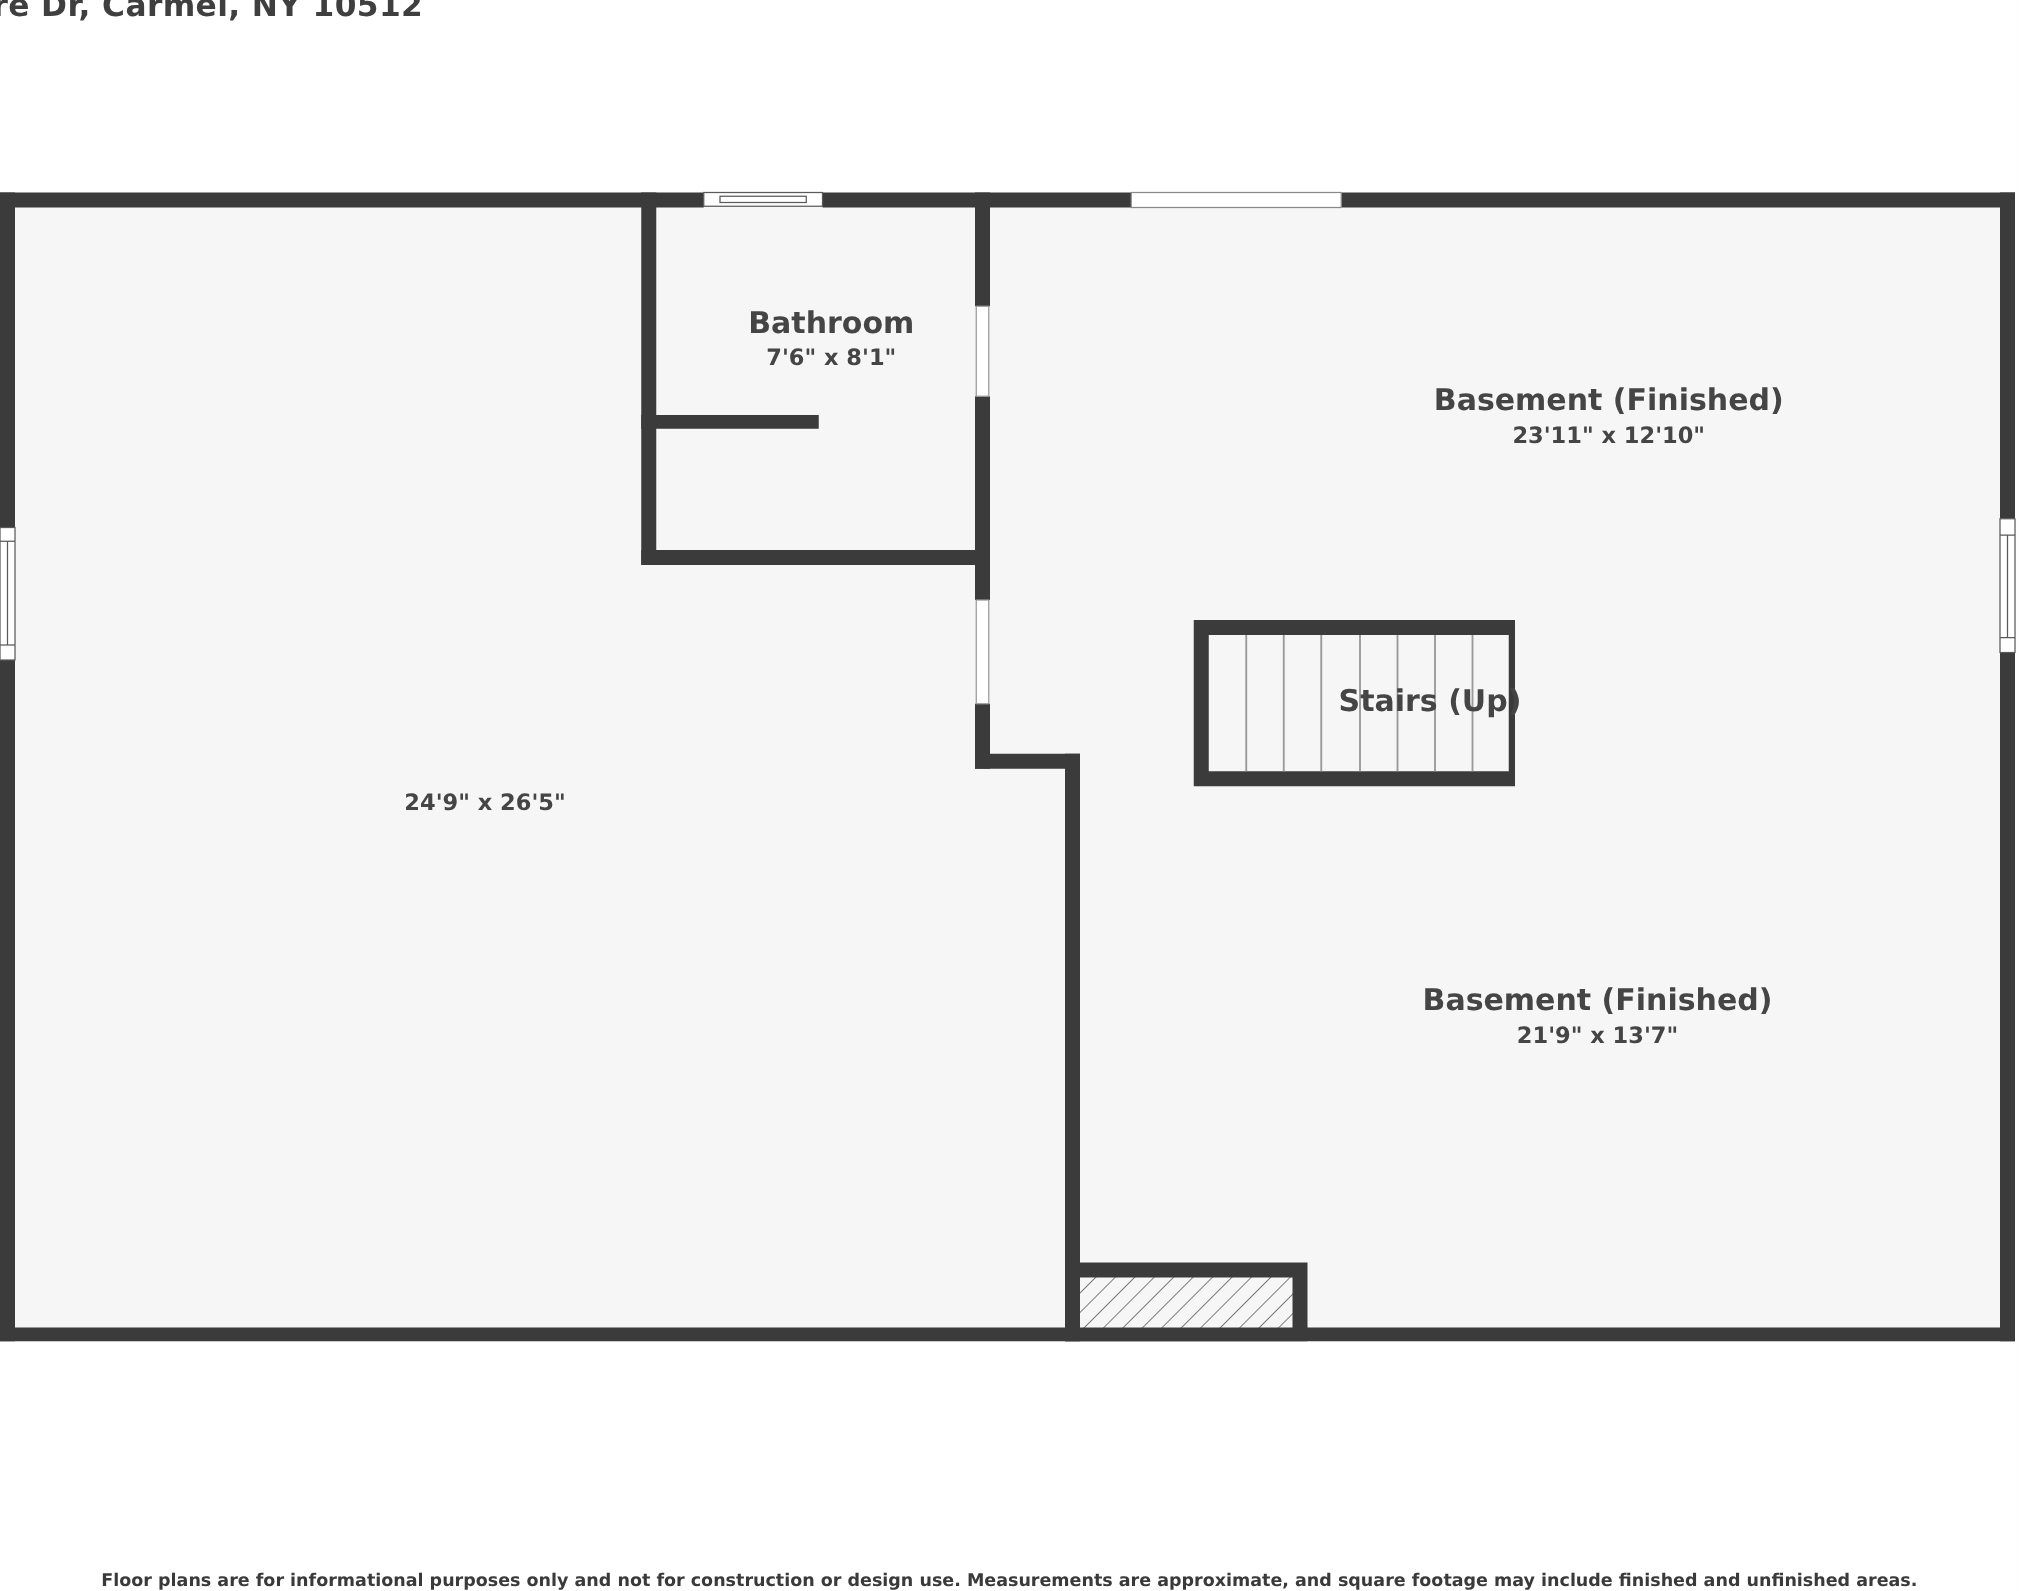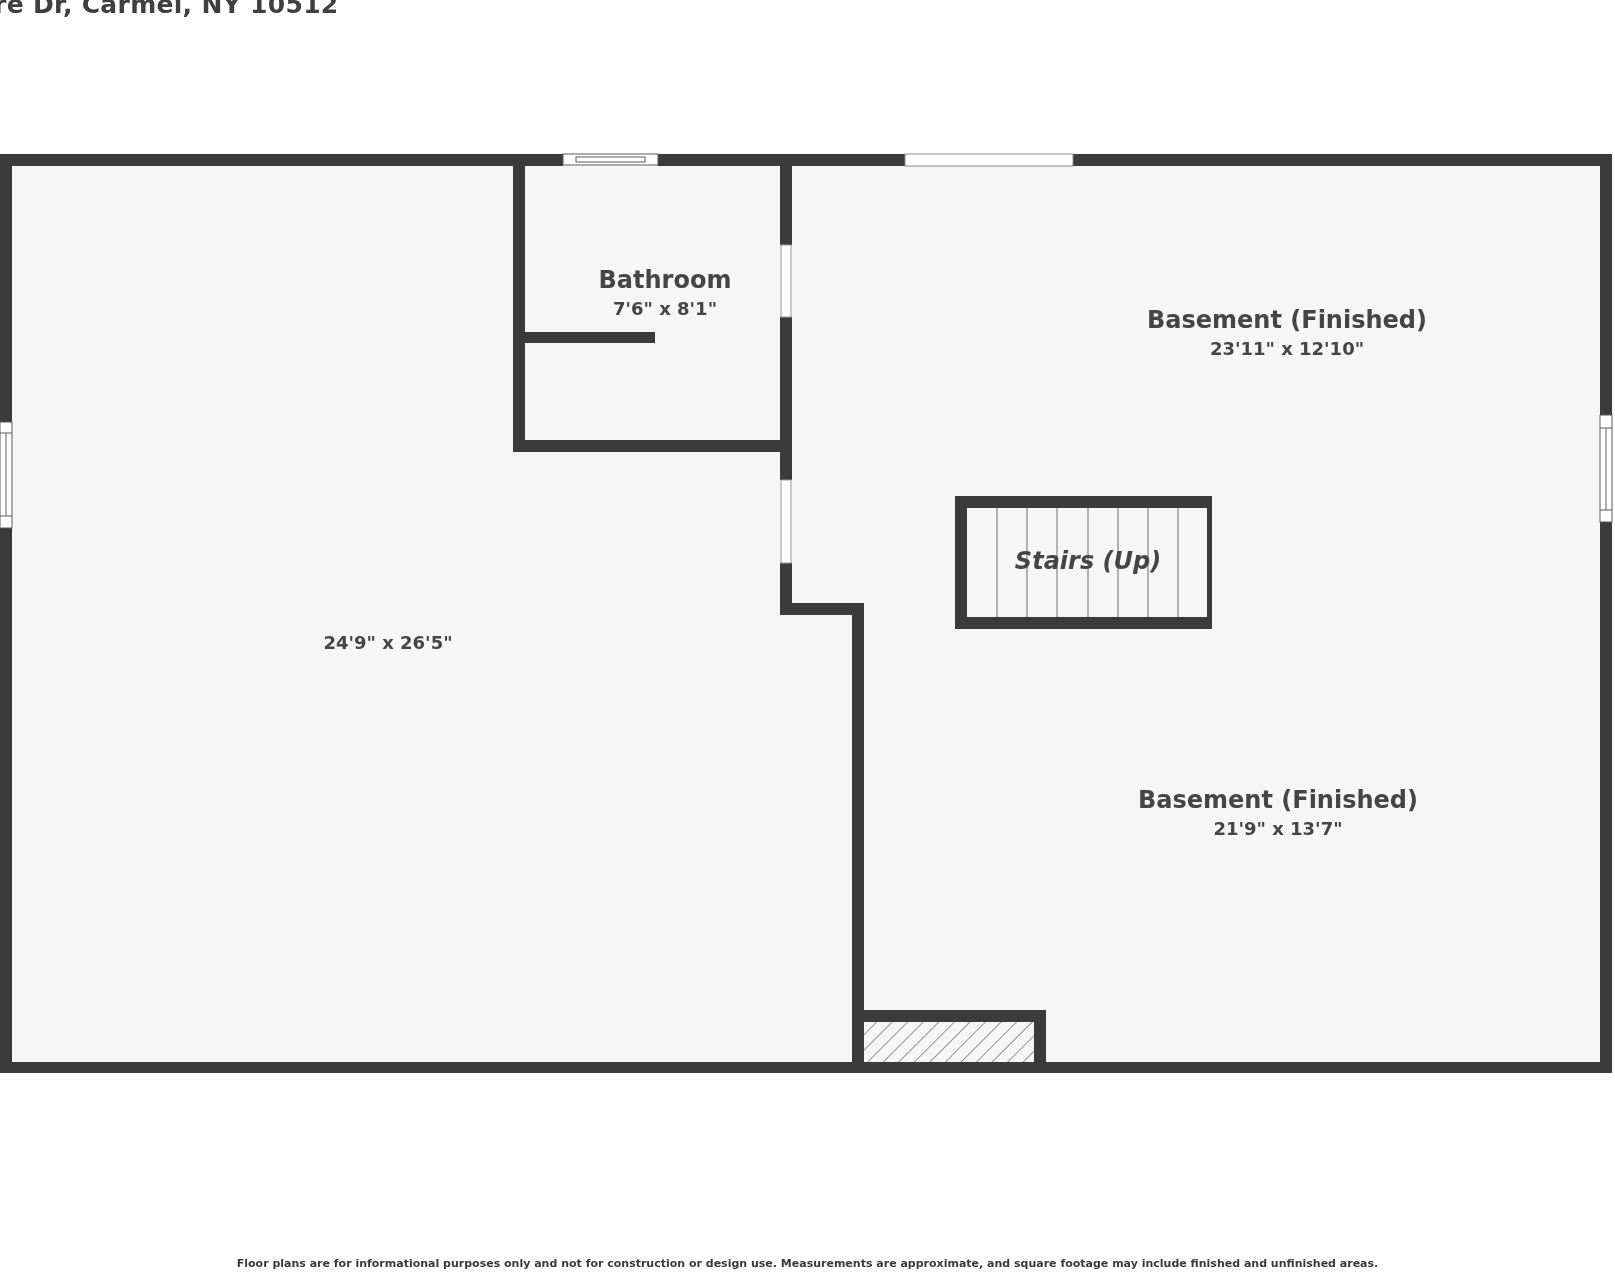--- a/index.html
+++ b/index.html
@@ -3,21 +3,21 @@
 <meta charset="utf-8">
 <style>
   html, body { margin:0; padding:0; }
   body { width:1615px; height:1273px; background:#ffffff; position:relative; overflow:hidden;
          font-family: "DejaVu Sans", "Liberation Sans", sans-serif; color:#3d3d3d; }
   .address { position:absolute; left:-6px; top:-10px; font-size:25px; font-weight:bold; color:#3f3f3f; white-space:nowrap; letter-spacing:0.3px; }
   .plan { position:absolute; left:0; top:0; width:1615px; height:1273px; }
   .room-label { position:absolute; text-align:center; transform:translateX(-50%); white-space:nowrap; }
   .room-name { font-size:24px; font-weight:bold; color:#454545; display:block; }
   .room-dim { font-size:18px; font-weight:bold; color:#454545; display:block; margin-top:4px; }
-  .disclaimer { position:absolute; left:0; width:1615px; top:1257px; text-align:center; font-size:11px; font-weight:bold; color:#3a3a3a; white-space:nowrap; }
+  .disclaimer { position:absolute; left:0; width:1615px; top:1257px; text-align:center; font-size:14px; font-weight:bold; color:#3a3a3a; white-space:nowrap; }
 </style>
 </head>
 <body>
 
 <div class="address">re Dr, Carmel, NY 10512</div>
 
 <svg class="plan" width="1615" height="1273" viewBox="0 0 1615 1273" xmlns="http://www.w3.org/2000/svg">
   <defs>
     <pattern id="hatch" patternUnits="userSpaceOnUse" width="11" height="11" patternTransform="rotate(45)">
       <rect width="11" height="11" fill="#f6f6f6"></rect>
@@ -100,32 +100,32 @@
   <g>
     <rect x="852" y="1010" width="194" height="63" fill="#3b3b3b"></rect>
     <rect x="864" y="1022" width="170" height="40" fill="url(#hatch)"></rect>
   </g>
 </svg>
 
 <div class="room-label" style="left:388px; top:628px;">
   <span class="room-dim">24'9" x 26'5"</span>
 </div>
 
-<div class="room-label" style="left:665px; top:266px;">
+<div class="room-label" style="left:665px; top:244px;">
   <span class="room-name">Bathroom</span>
   <span class="room-dim">7'6" x 8'1"</span>
 </div>
 
 <div class="room-label" style="left:1287px; top:306px;">
   <span class="room-name">Basement (Finished)</span>
   <span class="room-dim">23'11" x 12'10"</span>
 </div>
 
 <div class="room-label" style="left:1278px; top:786px;">
   <span class="room-name">Basement (Finished)</span>
   <span class="room-dim">21'9" x 13'7"</span>
 </div>
 
-<div class="room-label" style="left:1088px; top:547px;font-style:italic;">
+<div class="room-label" style="left:1144px; top:547px;">
   <span class="room-name">Stairs (Up)</span>
 </div>
 
 <div class="disclaimer">Floor plans are for informational purposes only and not for construction or design use. Measurements are approximate, and square footage may include finished and unfinished areas.</div>
 
 </body></html>

